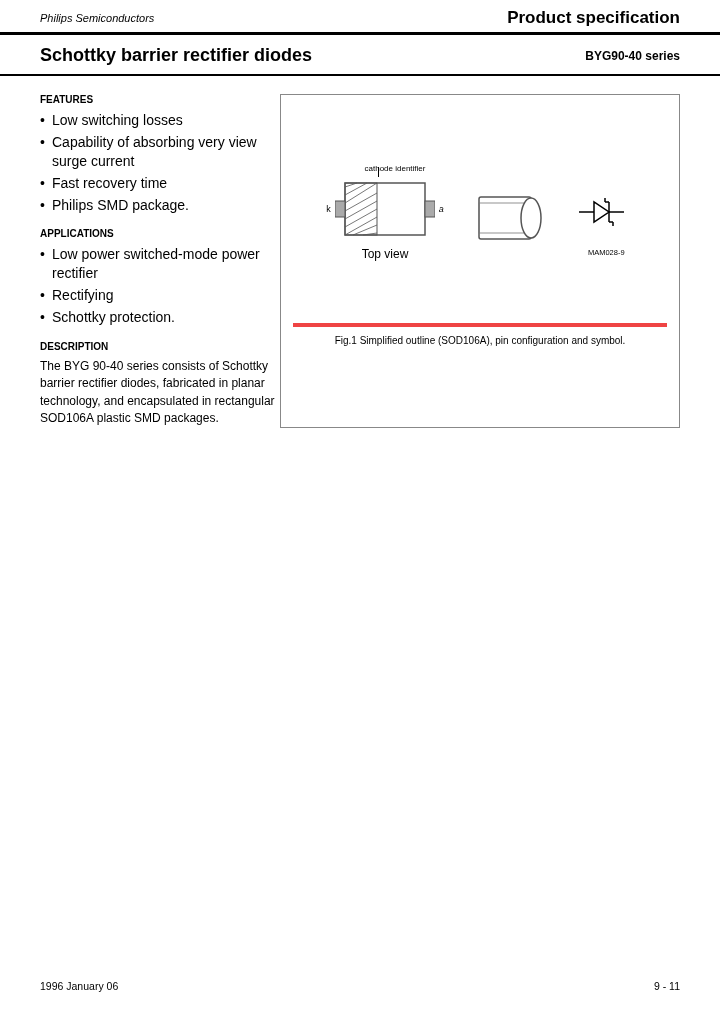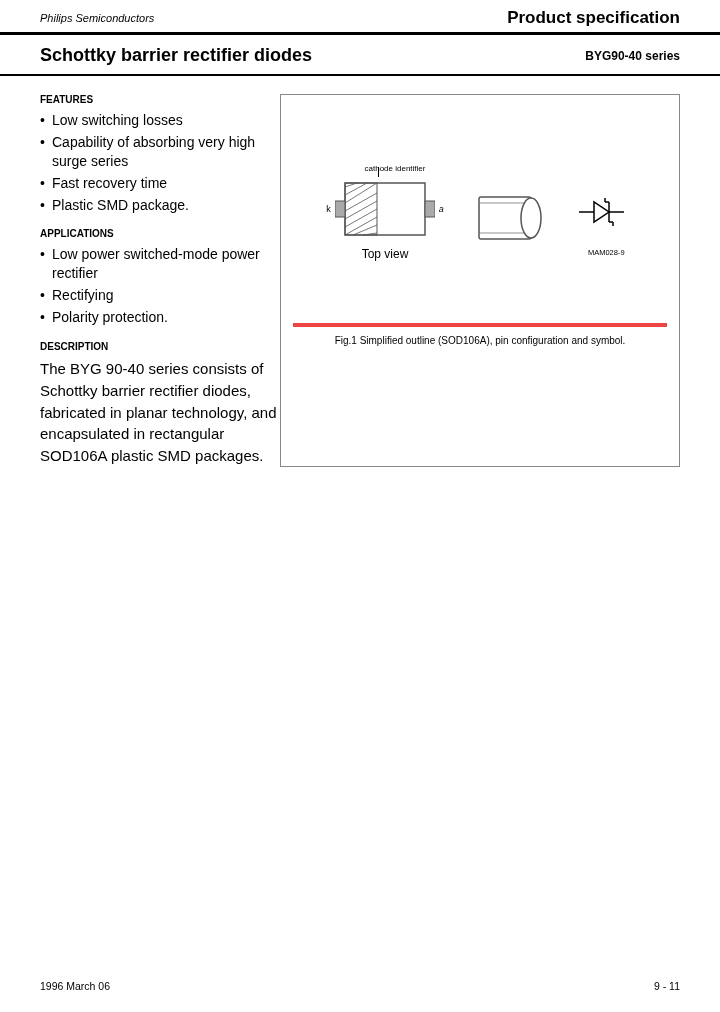--- a/index.html
+++ b/index.html
@@ -89,21 +89,21 @@
       margin-bottom: 3px;
       line-height: 1.35;
     }
     .bullet-list li::before {
       content: '•';
       position: absolute;
       left: 0;
     }
 
     .description-text {
-      font-size: 15px;
+      font-size: 12px;
       line-height: 1.45;
       margin-top: 6px;
     }
 
     
     .right-col {
       flex: 1;
       border: 1px solid #888;
       padding: 12px;
       min-height: 280px;
@@ -160,30 +160,30 @@
     <span class="title-series">BYG90-40 series</span>
   </div>
 
   <div class="content">
 
     <div class="left-col">
 
       <div class="section-title">FEATURES</div>
       <ul class="bullet-list">
         <li>Low switching losses</li>
-        <li>Capability of absorbing very high surge series</li>
+        <li>Capability of absorbing very view surge current</li>
         <li>Fast recovery time</li>
-        <li>Plastic SMD package.</li>
+        <li>Philips SMD package.</li>
       </ul>
 
       <div class="section-title">APPLICATIONS</div>
       <ul class="bullet-list">
         <li>Low power switched-mode power rectifier</li>
         <li>Rectifying</li>
-        <li>Polarity protection.</li>
+        <li>Schottky protection.</li>
       </ul>
 
       <div class="section-title">DESCRIPTION</div>
       <p class="description-text">The BYG 90-40 series consists of Schottky barrier rectifier diodes, fabricated in planar technology, and encapsulated in rectangular SOD106A plastic SMD packages.</p>
 
     </div>
 
     <div class="right-col">
       <div class="diagram-area">
 
@@ -255,17 +255,17 @@
         </div>
 
       </div>
 
       <div class="diagram-caption">Fig.1  Simplified outline (SOD106A), pin configuration and symbol.</div>
     </div>
 
   </div>
 
   <div class="footer">
-    <span>1996 March 06</span>
+    <span>1996 January 06</span>
     <span class="page-number">9 - 11</span>
   </div>
 
 </div>
 
 </body></html>

